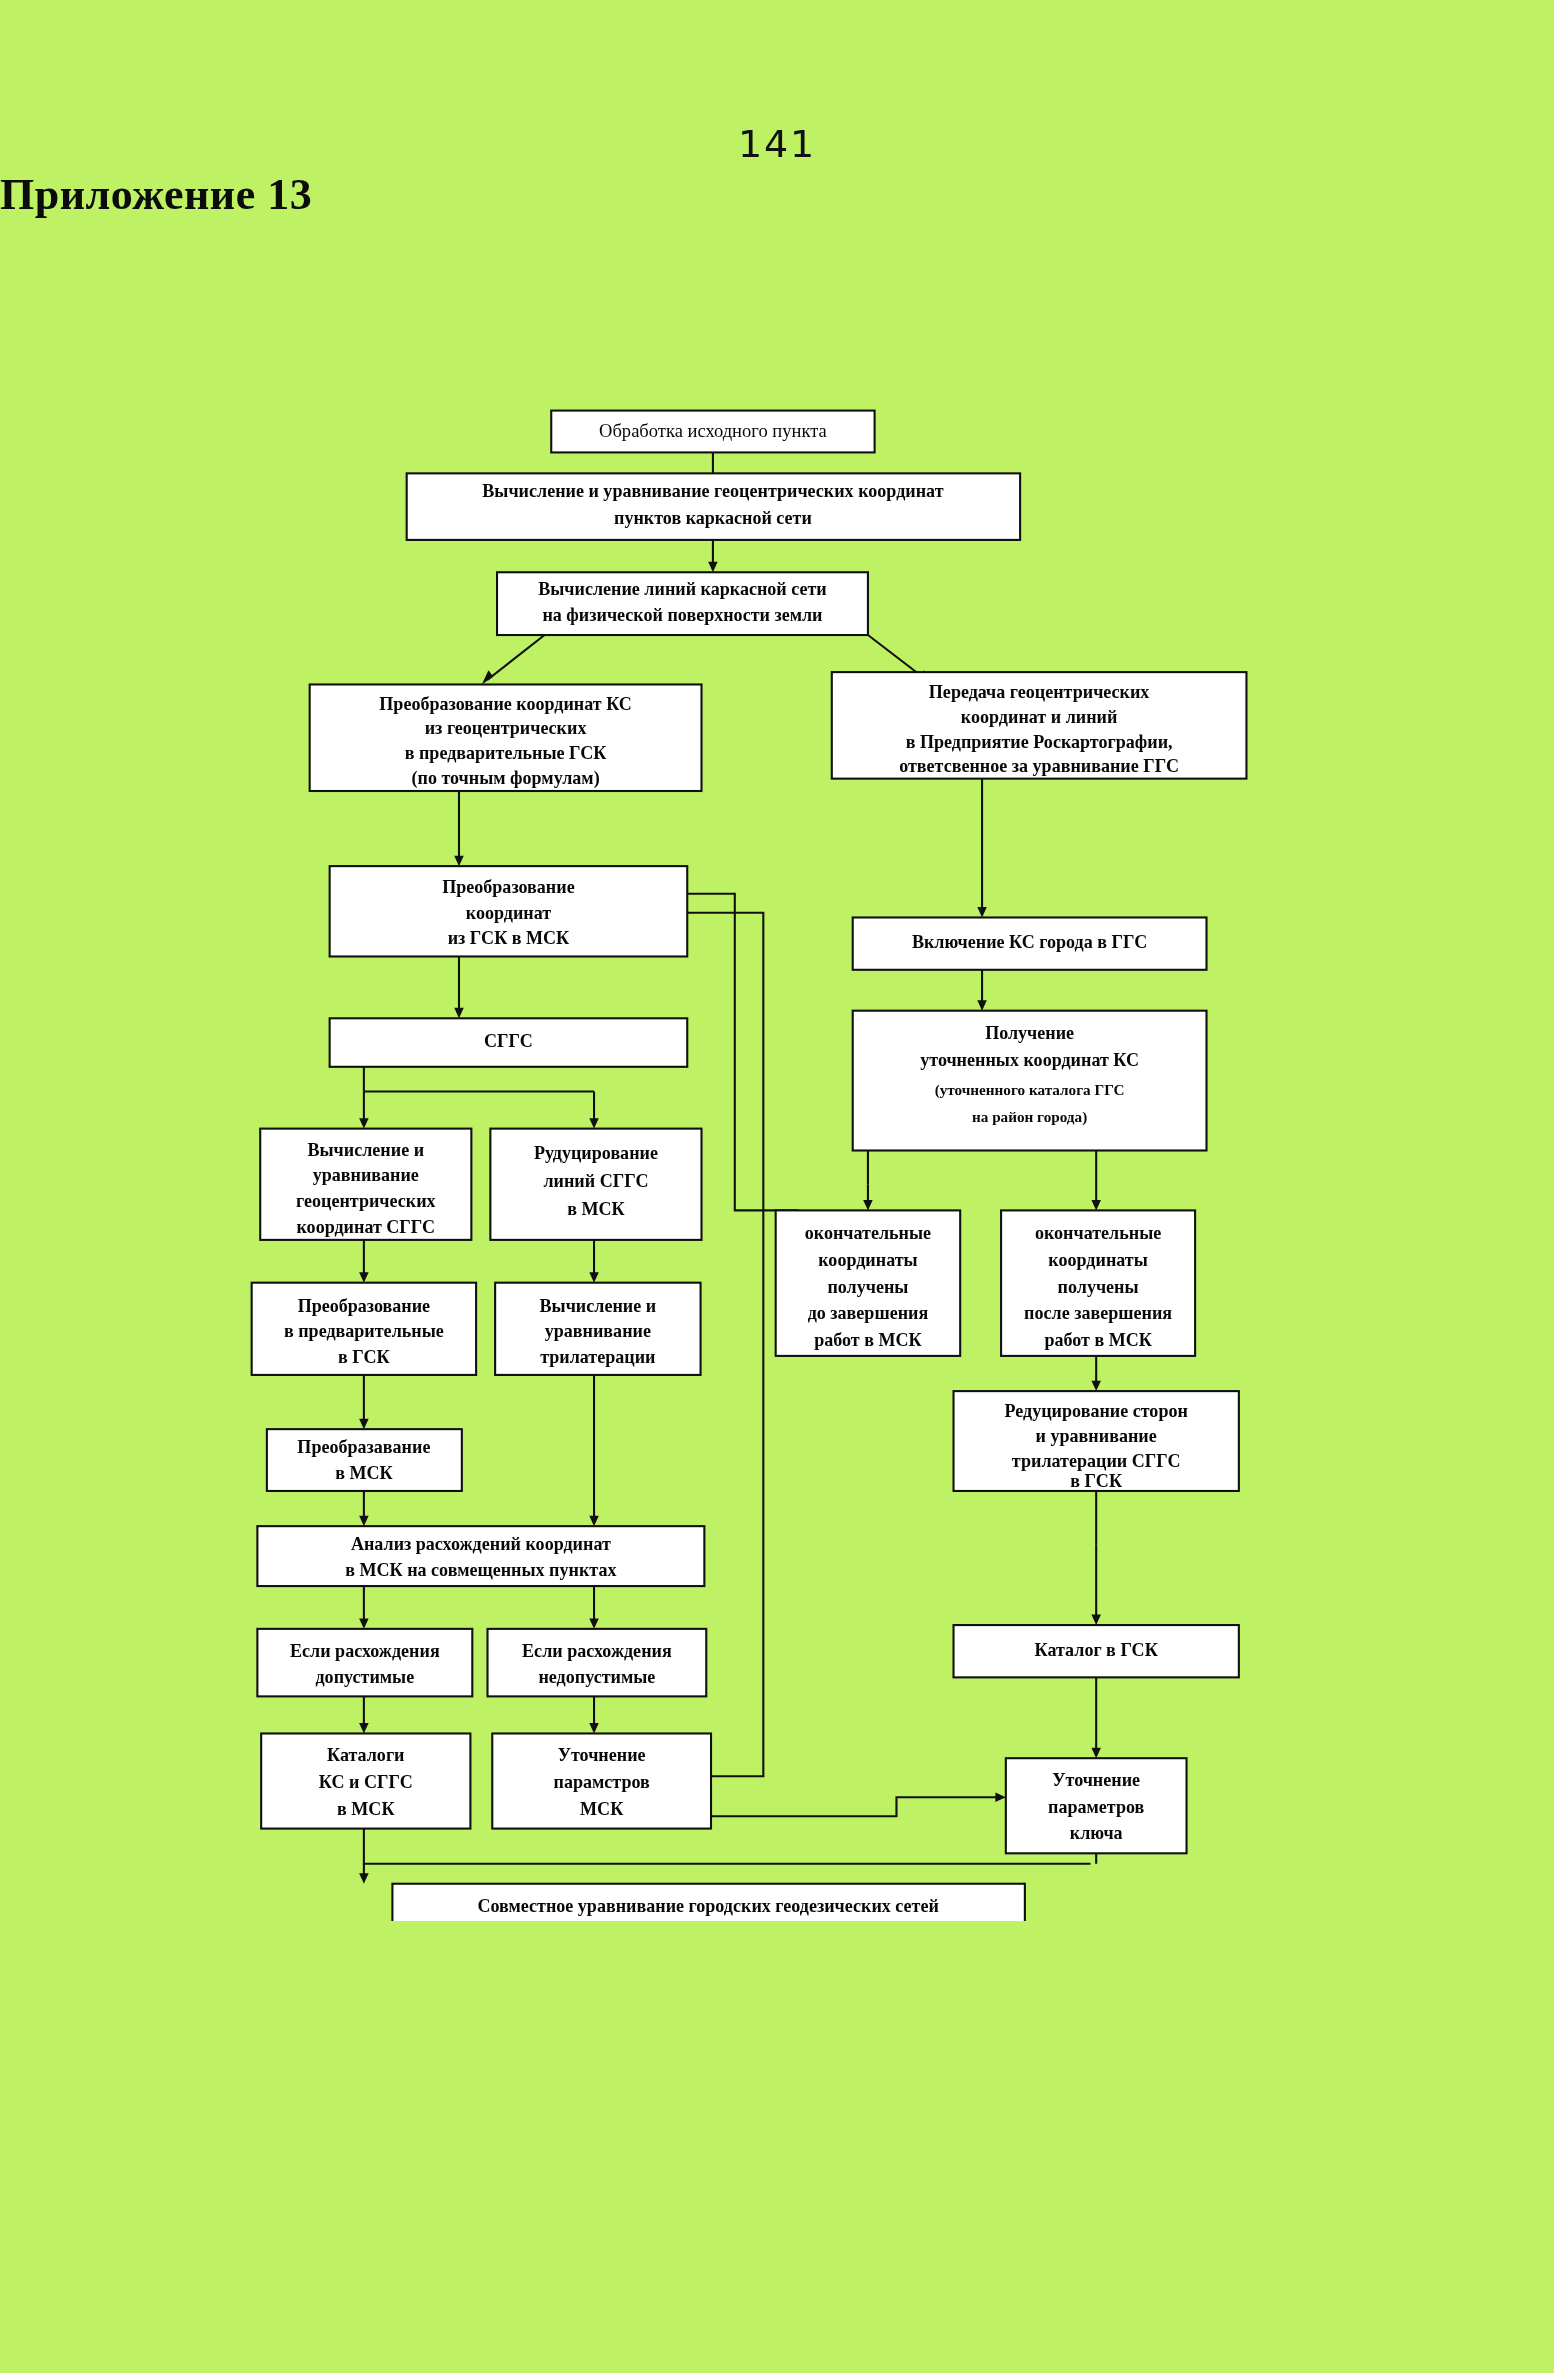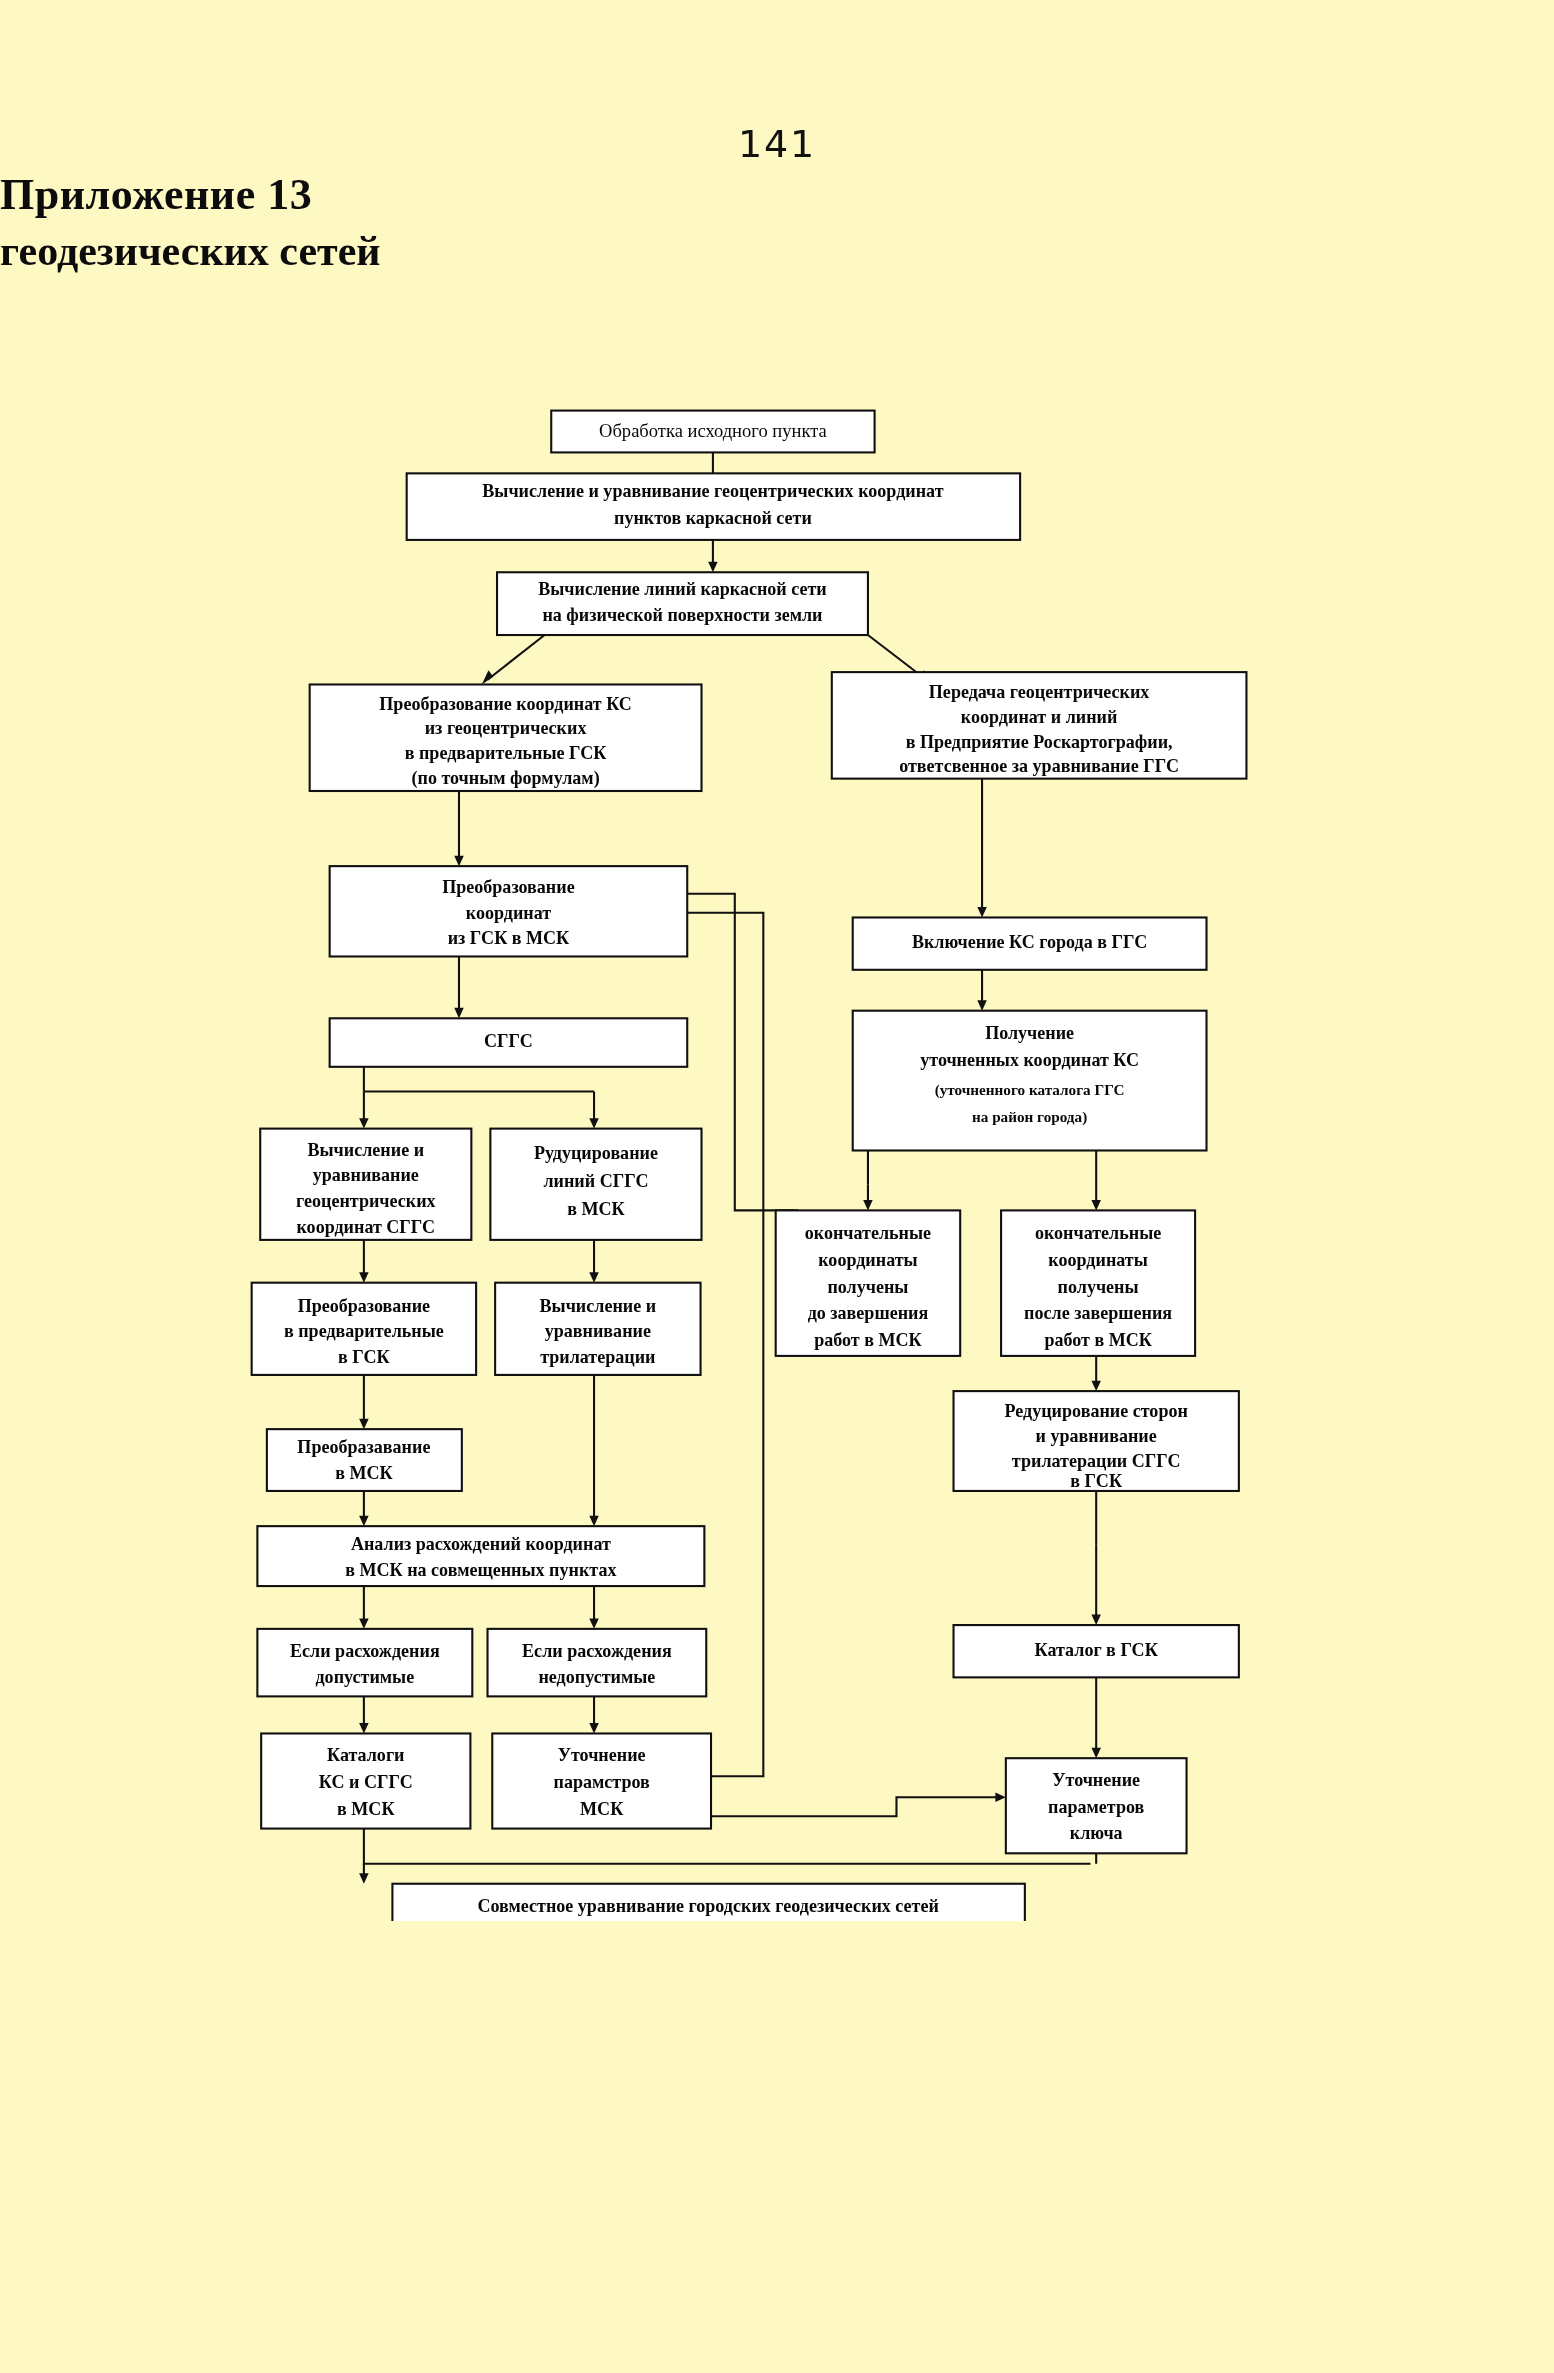--- a/index.html
+++ b/index.html
@@ -11,21 +11,21 @@
     width: 1554px;
     height: 2373px;
     position: relative;
     font-family: "Liberation Serif", "DejaVu Serif", serif;
     color: #050505;
     overflow: hidden;
   }
   .page {
     position: absolute;
     inset: 0;
-    background: #fef9c3;
+    background: #bef264;
   }
   .page-number {
     position: absolute;
     top: 122px;
     left: 0;
     width: 100%;
     text-align: center;
     font-family: "DejaVu Sans", sans-serif;
     font-size: 38px;
     letter-spacing: 1.9px;
@@ -90,21 +90,20 @@
 </style>
 </head>
 <body>
 
 <div class="page">
 
   <div class="page-number">141</div>
 
   <div class="title-block">
     <div class="title-line-1">Приложение 13</div>
-    <div class="title-line-3">геодезических сетей</div>
   </div>
 
   <div class="flow-wrap">
     <svg class="flow" width="1554" height="1522" viewBox="0 0 1634 1600" xmlns="http://www.w3.org/2000/svg">
 
       <g>
 
         <line class="conn" x1="737" y1="56" x2="737" y2="78"></line>
 
         <line class="conn" x1="737" y1="148" x2="737" y2="178"></line>

